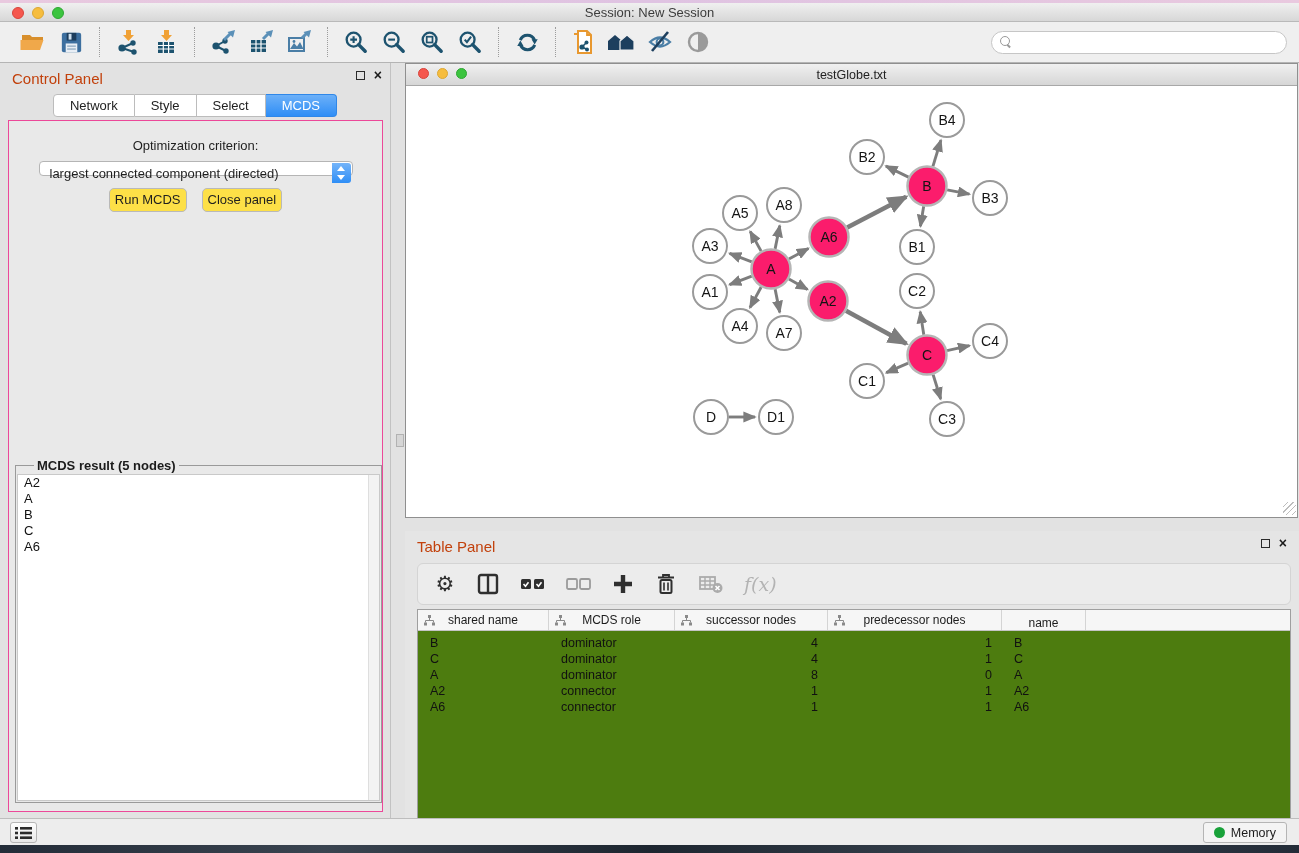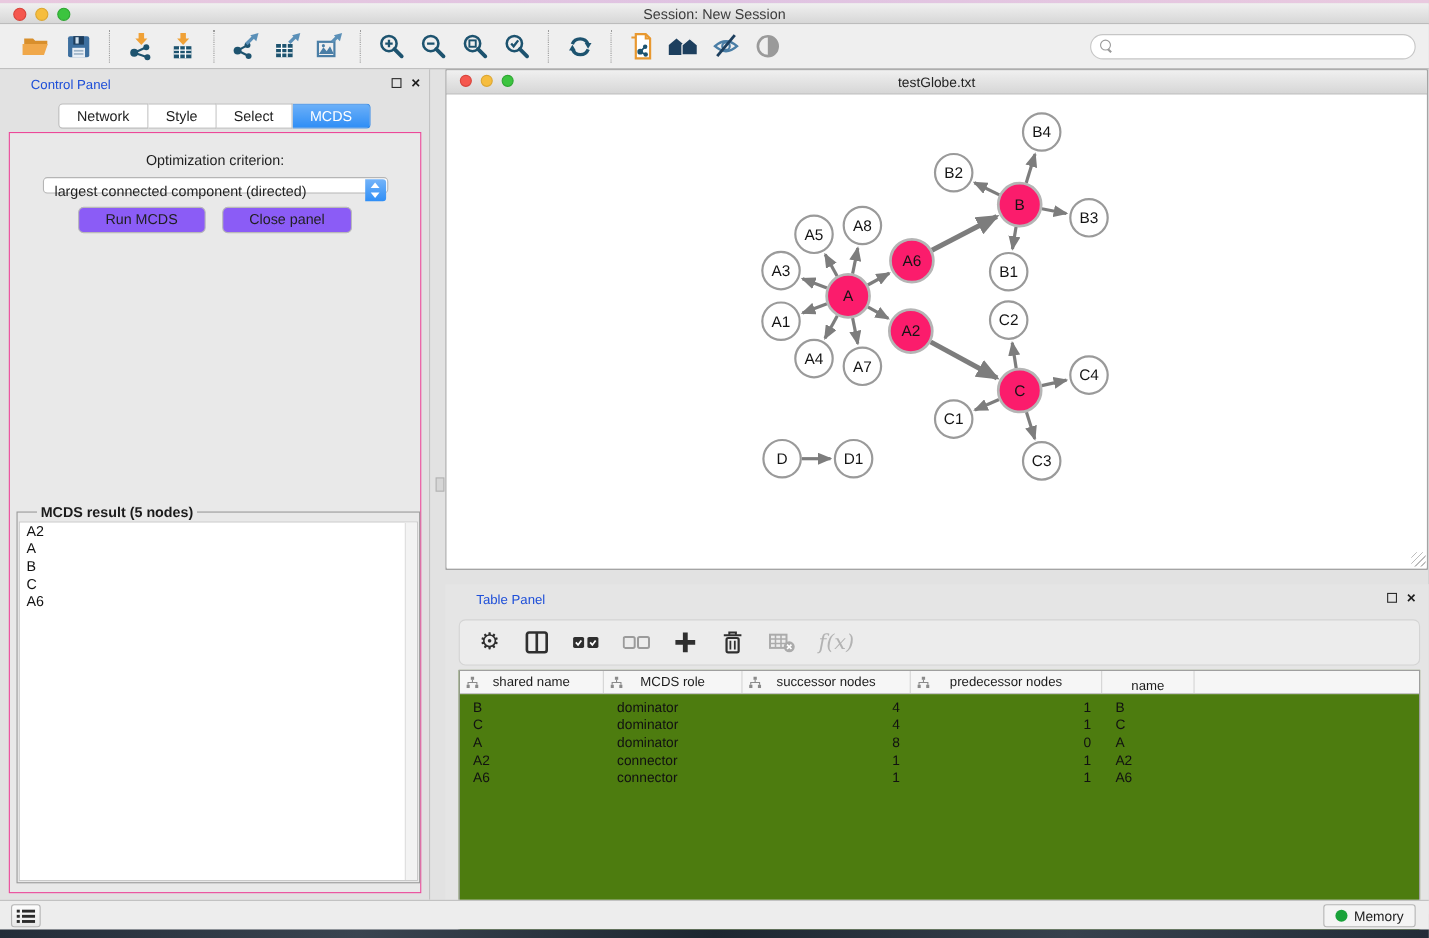--- a/index.html
+++ b/index.html
@@ -26,41 +26,41 @@
   .sep { align-self:center; height:30px; border-left:1px dotted #9c9c9c; margin:0 9px; }
   .searchbox { margin-left:auto; margin-right:12px; width:296px; height:23px; background:#fff; border:1px solid #c6c6c6; border-radius:12px; display:flex; align-items:center; padding-left:8px; }
   .searchbox input { border:none; outline:none; flex:1; font-size:12px; font-family:"Liberation Sans",sans-serif; background:transparent; height:19px; }
   .mag { position:relative; width:12px; height:12px; margin-right:5px; }
   .mag::before { content:""; position:absolute; left:0; top:0; width:8px; height:8px; border:1.5px solid #9a9a9a; border-radius:50%; }
   .mag::after { content:""; position:absolute; left:8px; top:8px; width:4px; height:1.5px; background:#9a9a9a; transform:rotate(45deg); transform-origin:0 0; }
 
   
   .control-panel { position:absolute; left:0; top:63px; width:391px; height:755px; background:#e2e2e2; border-right:1px solid #c2c2c2; }
   .panel-head { position:relative; height:26px; }
-  .panel-head .ph-title { position:absolute; left:12px; top:7px; font-size:12px; color:#1d4ed8;margin-left:16px; }
+  .panel-head .ph-title { position:absolute; left:12px; top:7px; font-size:15px; color:#c2410c; }
   .ph-icons { position:absolute; right:8px; top:7px; display:flex; gap:9px; align-items:center; }
   .float-ic { width:9px; height:9px; border:1.5px solid #2b2b2b; display:inline-block; }
   .close-ic { font-size:14px; font-weight:bold; line-height:11px; color:#1c1c1c; cursor:pointer; }
 
   .seg-tabs { position:absolute; left:0; right:0; top:31px; display:flex; justify-content:center; }
   .seg-tab { height:23px; line-height:21px; padding:0 16px; background:#fff; border:1px solid #bcbcbc; border-left:none; font-size:13px; color:#222; cursor:pointer; }
   .seg-tab:first-child { border-left:1px solid #bcbcbc; border-radius:4px 0 0 4px; }
   .seg-tab:last-child { border-radius:0 4px 4px 0; }
   .seg-tab.active { background:linear-gradient(#6cb0f8,#2f8ef6); border-color:#2f87e8; color:#fff; }
 
   .cp-content { position:absolute; left:8px; top:57px; width:375px; height:692px; background:#e9e9e9; border:1px solid #ec4899; }
   .opt-label { margin-top:17px; text-align:center; font-size:13px; color:#1f1f1f; }
   .dropdown { position:relative; margin:8px auto 0; width:314px; height:15px; background:#fff; border:1px solid #b5b5b5; border-radius:4px; cursor:pointer; }
   .dropdown .dd-text { position:absolute; left:10px; top:4px; font-size:13px; color:#1f1f1f; white-space:nowrap; }
   .dd-stepper { position:absolute; right:1px; top:1px; width:19px; height:20px; background:linear-gradient(#74b4f9,#2f8ef6); border-radius:0 3px 3px 0; }
   .dd-stepper::before, .dd-stepper::after { content:""; position:absolute; left:5px; border-left:4.5px solid transparent; border-right:4.5px solid transparent; }
   .dd-stepper::before { top:3px; border-bottom:5px solid #fff; }
   .dd-stepper::after { bottom:3px; border-top:5px solid #fff; }
   .btn-row { margin-top:12px; display:flex; justify-content:center; gap:15px; }
-  .pbtn { height:24px; padding:0 24px; background:#8b5cf6; border:1px solid #b9b9b9; border-radius:5px; font-size:13px; color:#1f1f1f; line-height:22px; cursor:pointer; }
+  .pbtn { height:24px; padding:0 5px; background:#fde047; border:1px solid #b9b9b9; border-radius:5px; font-size:13px; color:#1f1f1f; line-height:22px; cursor:pointer; }
 
   .result-fs { position:absolute; left:6px; top:337px; width:367px; height:345px; border:1px solid #9a9a9a; }
   .result-fs legend { font-size:13px; color:#1b1b1b; padding:0 3px; margin-left:18px;font-weight:bold; }
   .listbox { position:absolute; left:1px; right:1px; top:1px; bottom:1px; background:#fff; border:1px solid #c9c9c9; overflow:hidden; }
   .list-scroll { position:absolute; right:0; top:0; bottom:0; width:11px; background:#f3f3f3; border-left:1px solid #dedede; }
   .list-item { font-size:13px; line-height:16px; padding-left:6px; color:#111; }
 
   
   .network-window { position:absolute; left:405px; top:63px; width:893px; height:455px; border:1px solid #8f8f8f; background:#fff; }
   .nw-titlebar { position:relative; height:22px; background:linear-gradient(#f0f0f0,#d6d6d6); border-bottom:1px solid #a8a8a8; }

